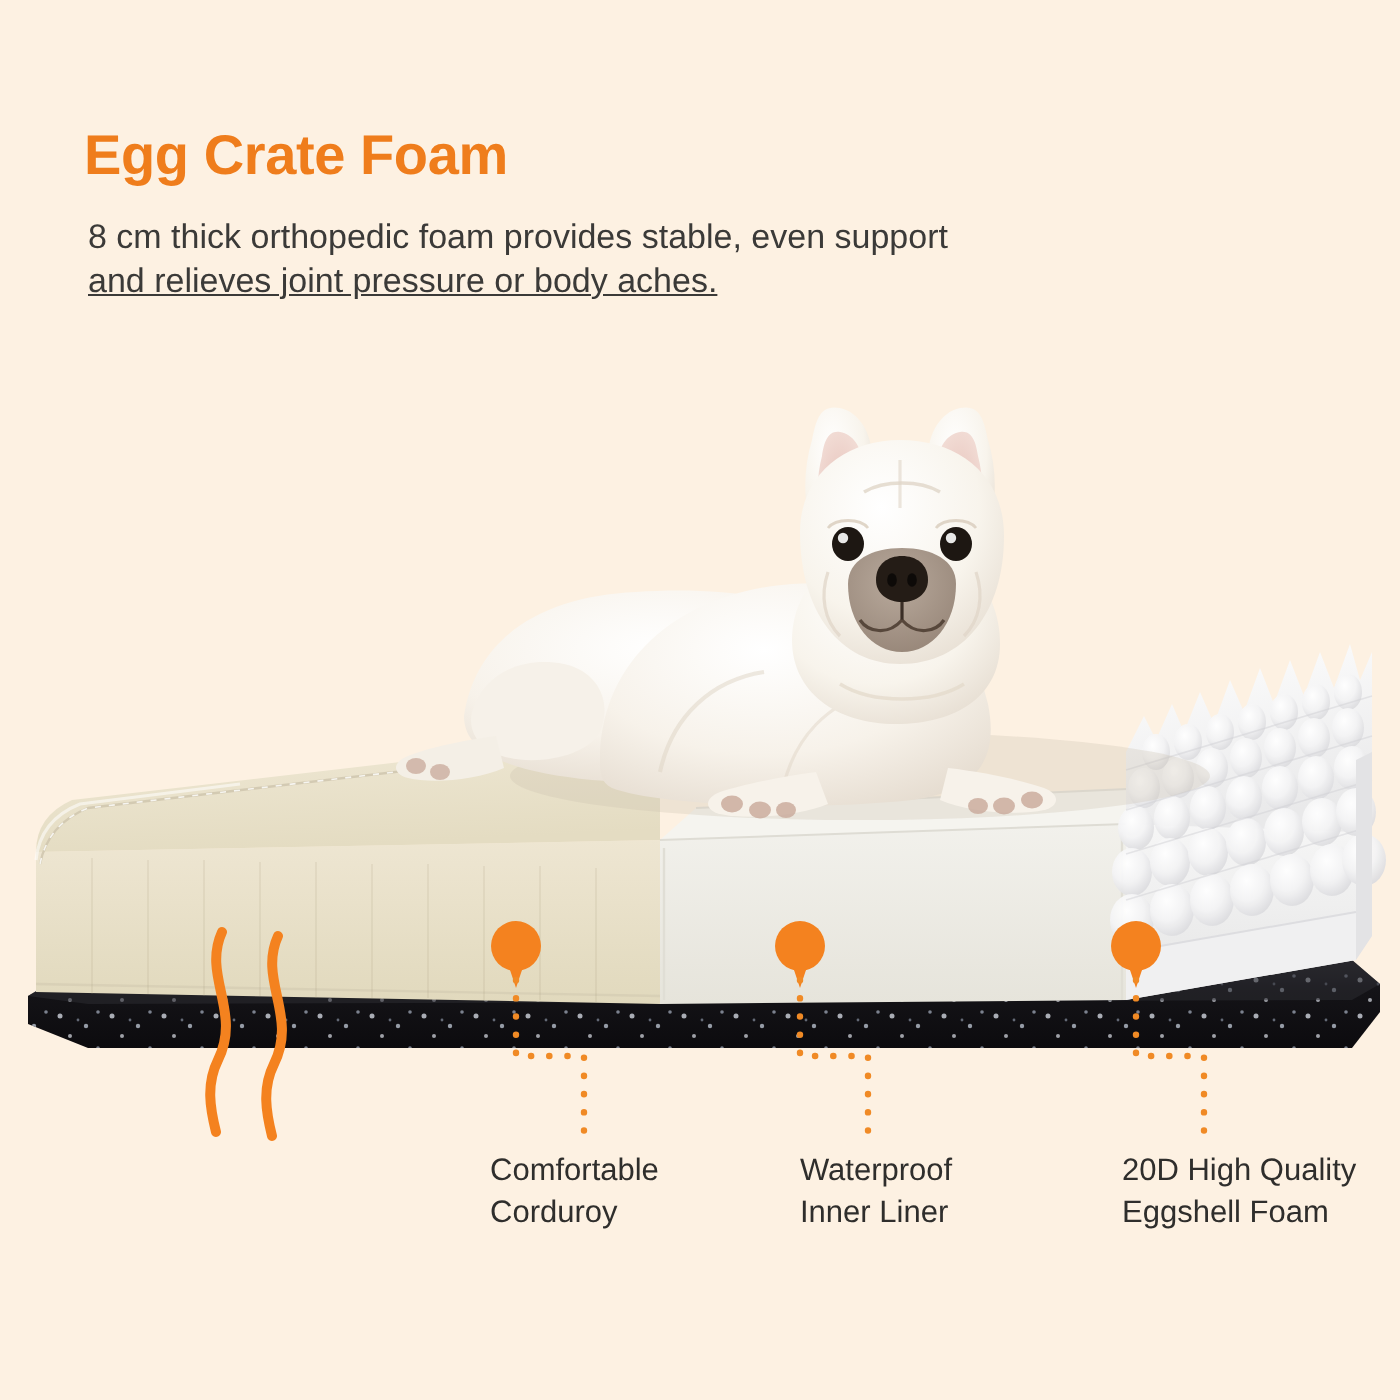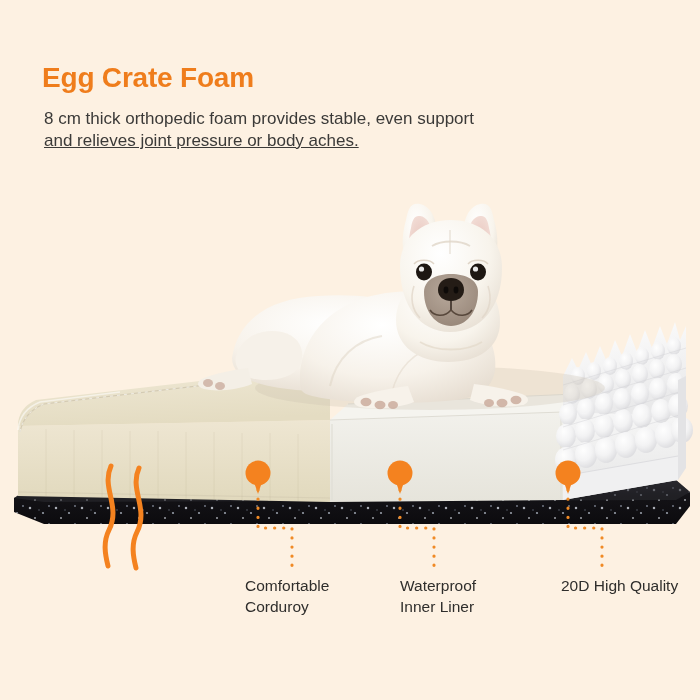--- a/index.html
+++ b/index.html
@@ -425,15 +425,16 @@
     <span class="l2">Corduroy</span>
   </div>
 
   <div class="label" style="left:400px; top:575px;">
     <span>Waterproof</span>
     <span class="l2">Inner Liner</span>
   </div>
 
   <div class="label" style="left:536px; top:575px;margin-left:25px;">
     <span>20D High Quality</span>
+    <span class="l2">Eggshell Foam</span>
   </div>
 
 </div>
 
 </body></html>

